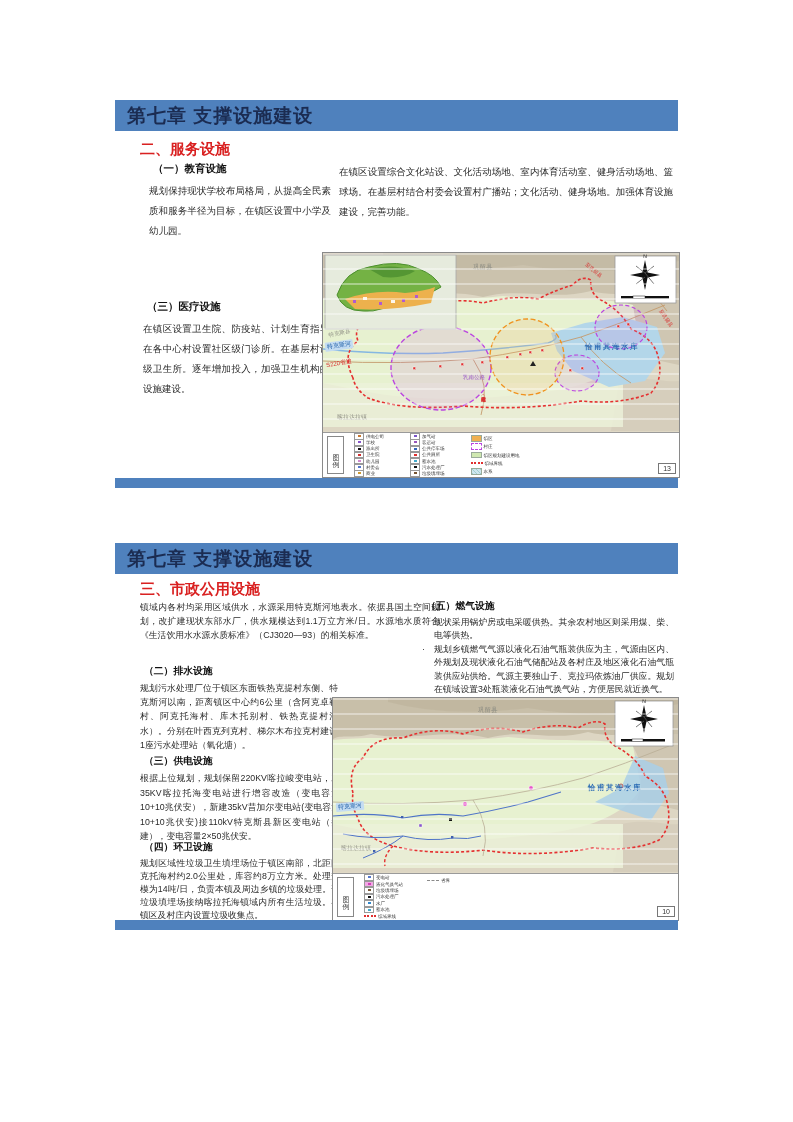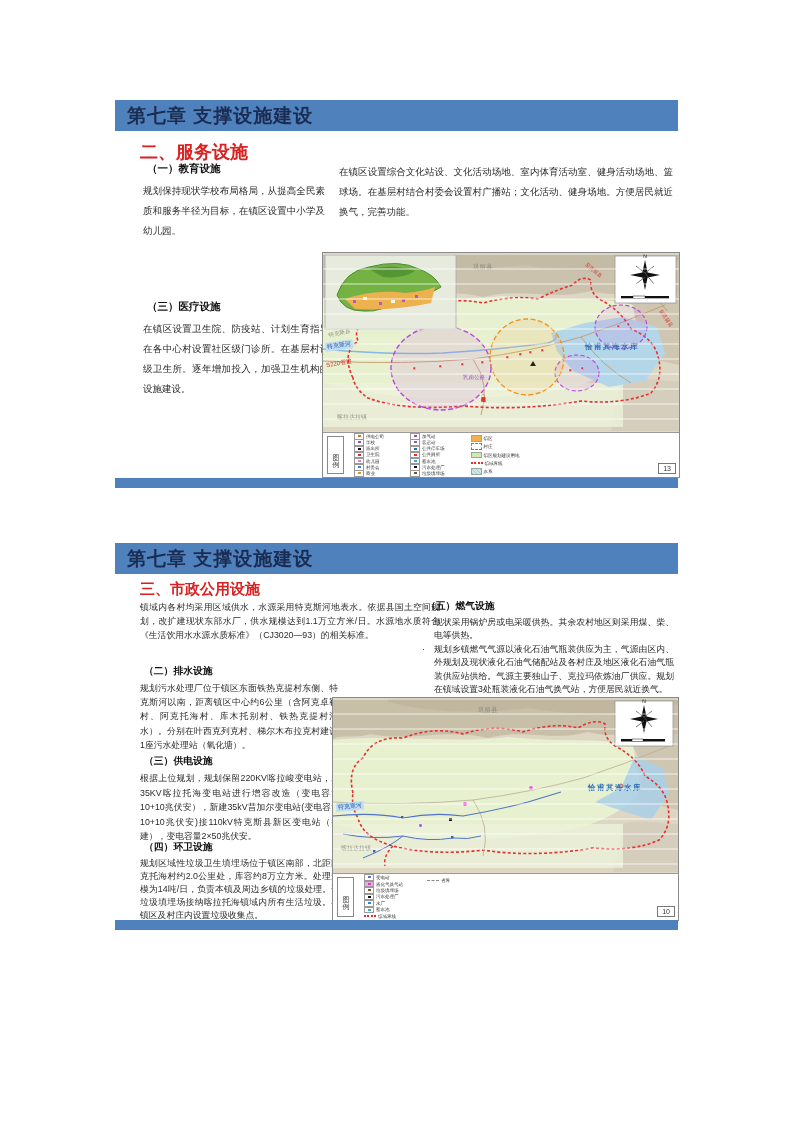--- a/index.html
+++ b/index.html
@@ -3,21 +3,21 @@
 <meta charset="utf-8">
 <style>
   html,body{margin:0;padding:0;}
   body{width:793px;height:1122px;background:#ffffff;position:relative;
        font-family:"Liberation Sans",sans-serif;color:#222;}
   .slide{position:absolute;left:115px;width:563px;background:#fff;}
   .hdr{position:absolute;left:0;top:0;width:100%;height:31px;background:#4f81bd;}
   .hdr span{display:block;padding-left:12px;line-height:31px;font-size:19px;font-weight:bold;
             color:#1b2c52;letter-spacing:1px;}
   .sec{position:absolute;left:25px;margin:0;color:#d92121;font-weight:bold;}
-  .sec1{top:40px;font-size:18px;}
+  .sec1{top:40px;font-size:15px;}
   .sec2{top:37px;font-size:15px;}
   .blk{position:absolute;}
   .blk h3{margin:0 0 5px 4px;font-size:10.5px;font-weight:bold;color:#111;}
   .blk p{margin:0;font-size:9.5px;line-height:20px;color:#2a2a2a;text-align:justify;}
   .blk2 h3{font-size:9.8px;margin-bottom:3px;}
   .blk2 p{font-size:8.8px;line-height:14.2px;}
   .blk-power p{line-height:14.5px;}
   .blk-san p{line-height:12.9px;}
   .gas-item{display:flex;gap:4px;font-size:8.8px;line-height:13.4px;color:#2a2a2a;text-align:justify;}
   .gas-item .dot{flex:none;width:8px;}
@@ -51,27 +51,27 @@
 </style>
 </head>
 <body>
 
 <section class="slide" style="top:100px;height:388px">
   <header class="hdr">
     <span>第七章  支撑设施建设</span>
   </header>
   <h2 class="sec sec1">二、服务设施</h2>
 
-  <div class="blk" style="left:28px;top:62px;width:182px">
+  <div class="blk" style="left:34px;top:62px;width:182px">
     <h3>（一）教育设施</h3>
     <p>规划保持现状学校布局格局，从提高全民素质和服务半径为目标，在镇区设置中小学及幼儿园。</p>
   </div>
 
   <div class="blk" style="left:224px;top:62px;width:334px">
-    <p>在镇区设置综合文化站设、文化活动场地、室内体育活动室、健身活动场地、篮球场。在基层村结合村委会设置村广播站；文化活动、健身场地。方便居民就近换气，完善功能。</p>
+    <p>在镇区设置综合文化站设、文化活动场地、室内体育活动室、健身活动场地、篮球场。在基层村结合村委会设置村广播站；文化活动、健身场地。加强体育设施建设，完善功能。</p>
   </div>
 
   <div class="blk" style="left:28px;top:200px;width:206px">
     <h3>（三）医疗设施</h3>
     <p>在镇区设置卫生院、防疫站、计划生育指导站。在各中心村设置社区级门诊所。在基层村设置村级卫生所。逐年增加投入，加强卫生机构的基础设施建设。</p>
   </div>
 
   <div class="map" style="left:207px;top:152px;width:356px;height:224px">
     <svg viewBox="0 0 356 178" width="356" height="178">
       <defs>

